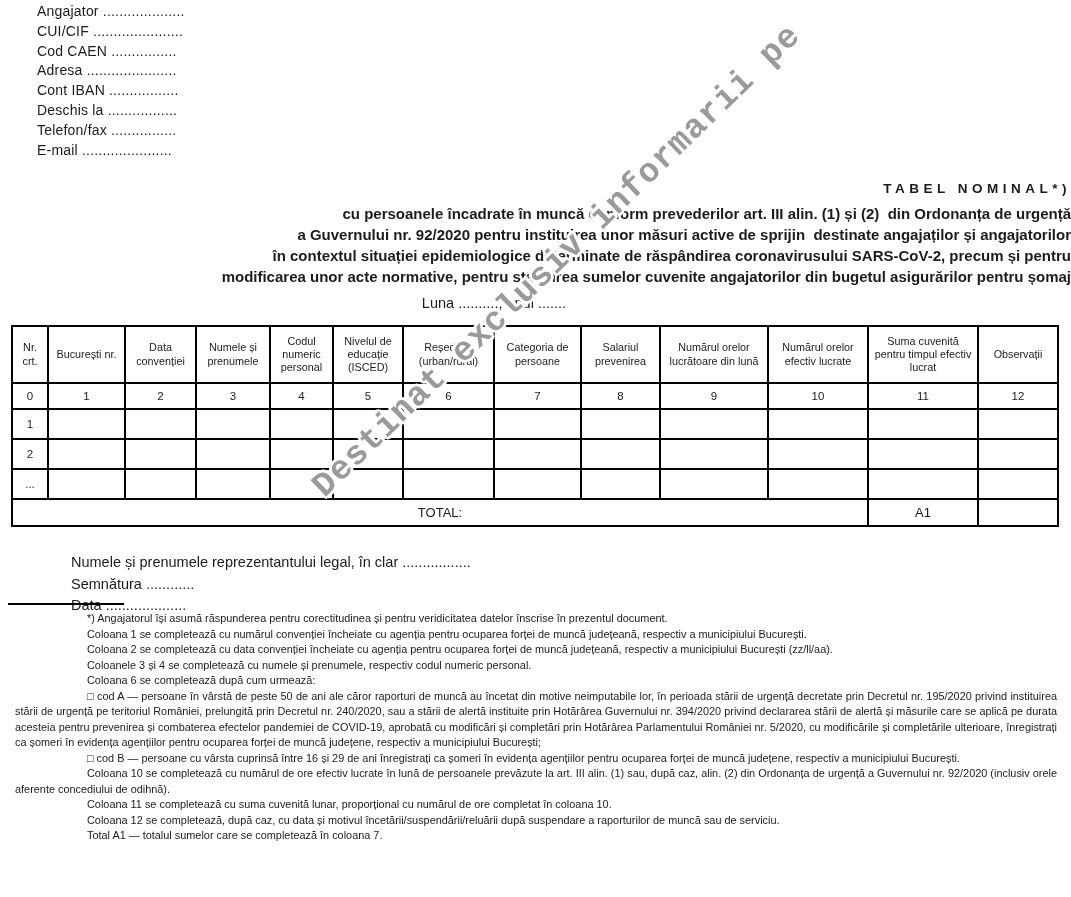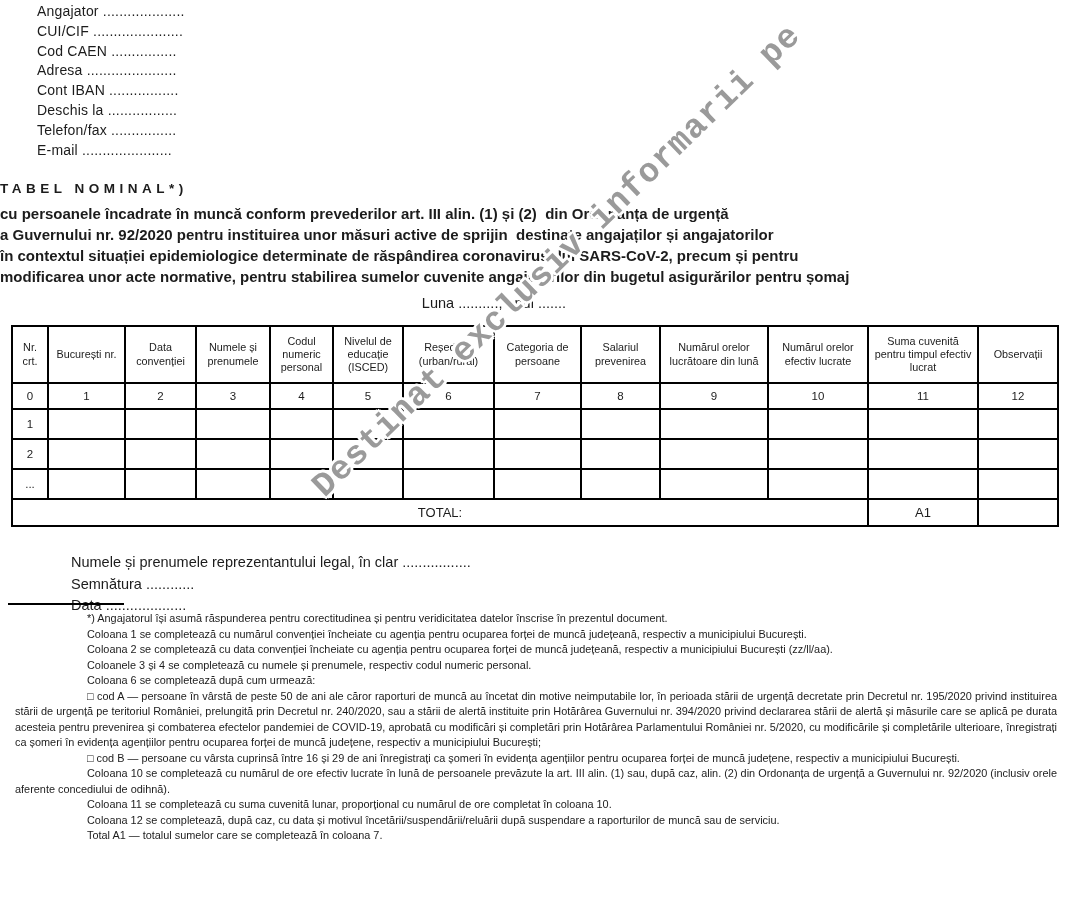--- a/index.html
+++ b/index.html
@@ -25,21 +25,21 @@
     font-weight:bold;font-size:34px;letter-spacing:1px;
     color:#9a9a9a;
     text-shadow:
       -2px -2px 0 #fff, 2px -2px 0 #fff, -2px 2px 0 #fff, 2px 2px 0 #fff,
       -3px 0 0 #fff, 3px 0 0 #fff, 0 -3px 0 #fff, 0 3px 0 #fff;
     z-index:6;
     pointer-events:none;
     white-space:nowrap;
   }
   
-  .title-block{position:absolute;left:0;top:181px;width:1071px;text-align:left;z-index:2;}
+  .title-block{position:absolute;left:0;top:181px;width:1071px;text-align:right;z-index:2;}
   .doc-heading{
     font-weight:bold;font-size:13.5px;letter-spacing:4.5px;margin-bottom:7px;
   }
   .doc-subtitle-line{
     font-weight:bold;font-size:15px;line-height:21px;white-space:pre;
   }
   .period-line{
     position:absolute;left:0;top:295px;width:988px;text-align:center;
     font-size:14.5px;z-index:2;
   }

